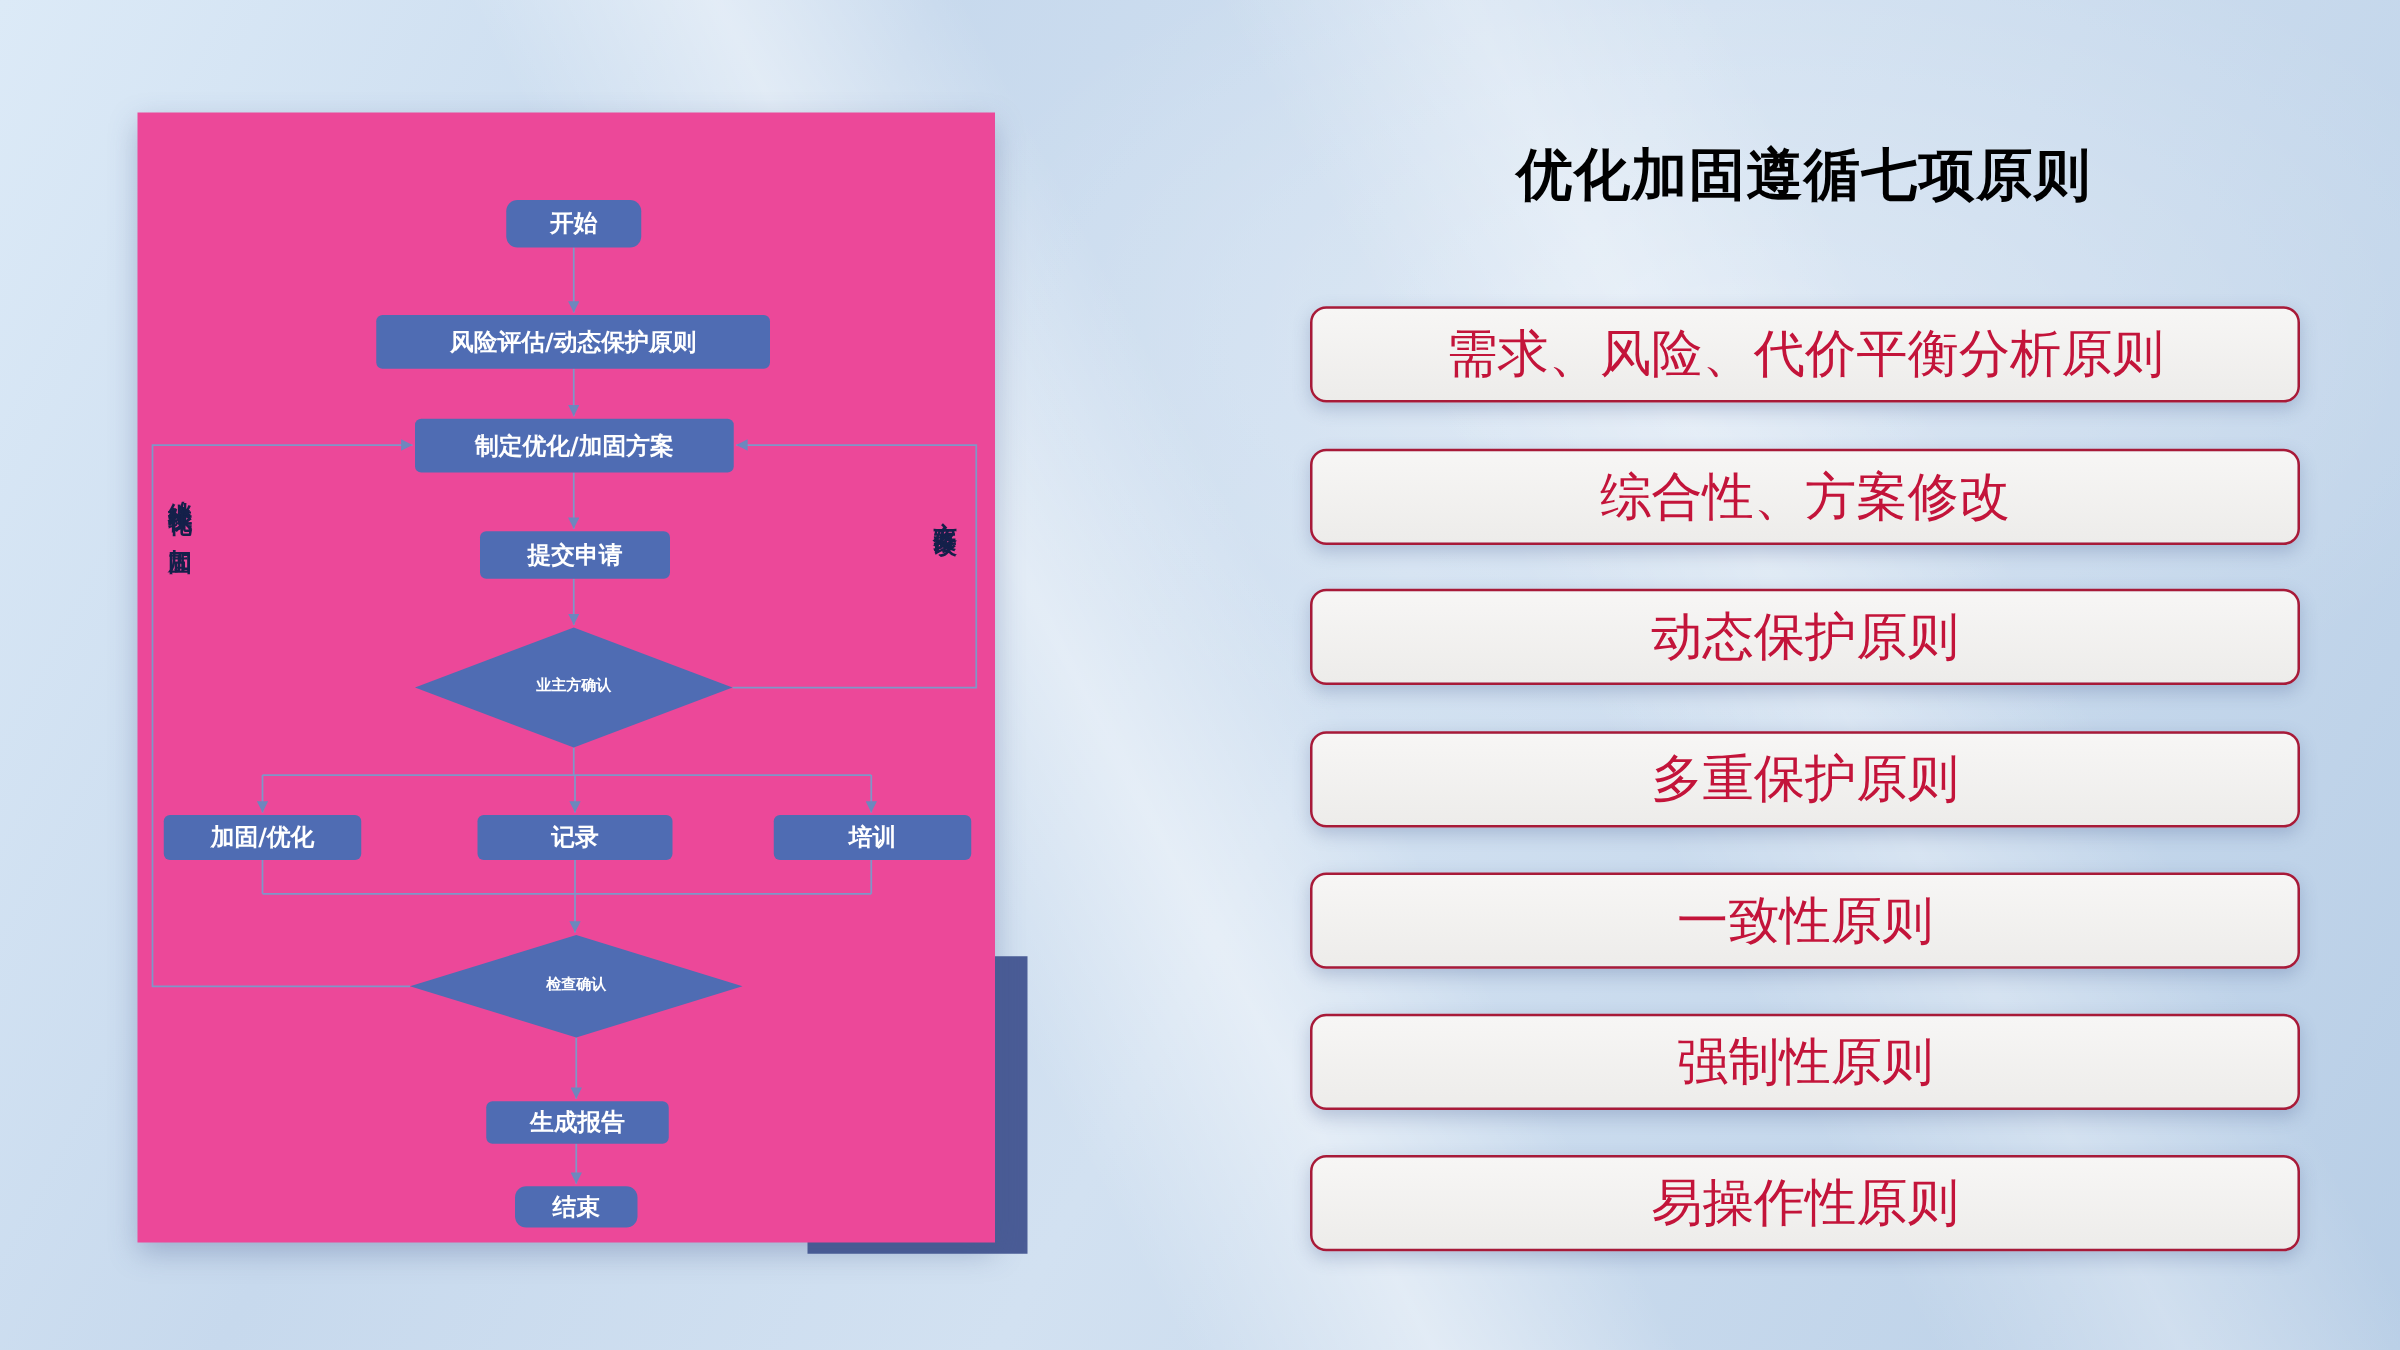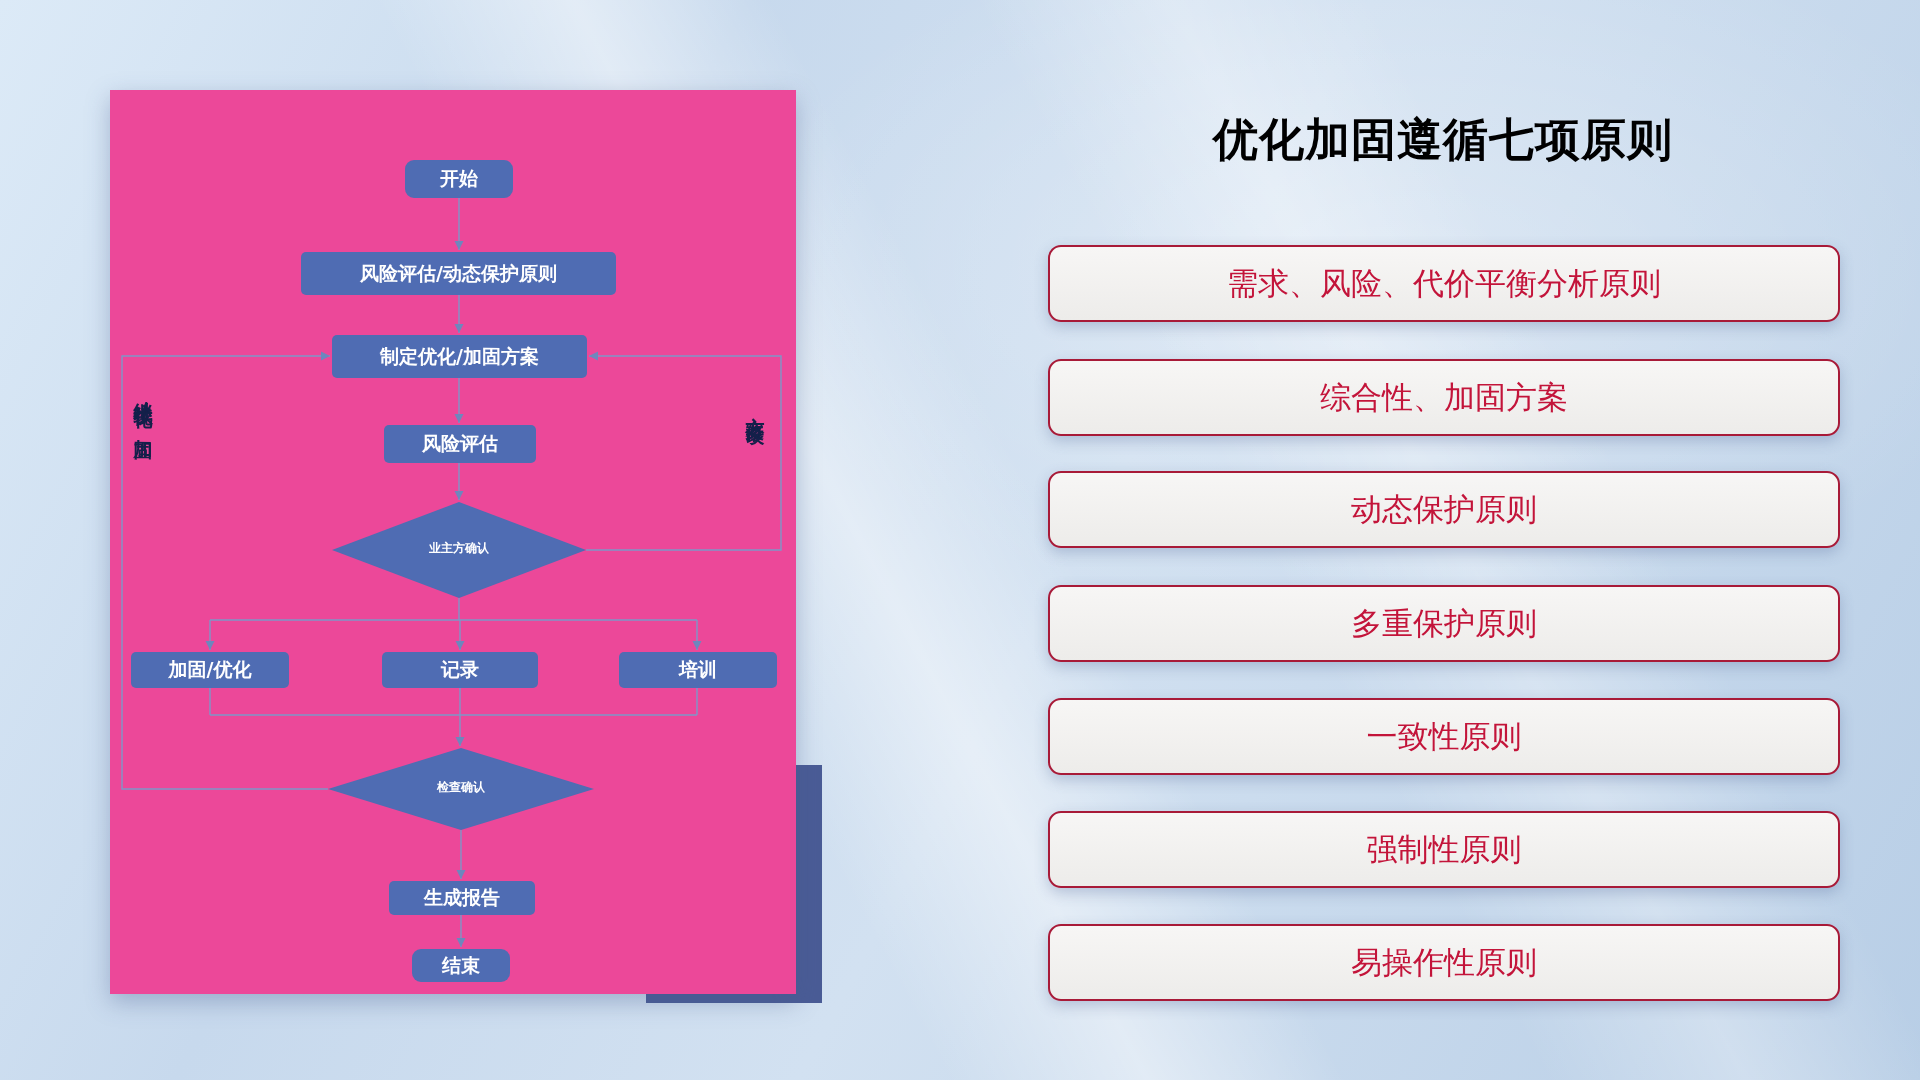--- a/index.html
+++ b/index.html
@@ -39,21 +39,21 @@
   }
   .principles-title{
     position:absolute;left:1048px;top:110px;width:790px;text-align:center;
     font-size:45px;font-weight:bold;color:#000000;letter-spacing:1px;
   }
   .principle{
     position:absolute;left:1048px;width:788px;height:73px;border-radius:13px;
     background:linear-gradient(180deg,#f7f6f5 0%,#edecea 100%);
     border:2px solid #a81a38;
     display:flex;align-items:center;justify-content:center;
-    font-size:31px;color:#c3143a;font-weight:500;
+    font-size:41px;color:#c3143a;font-weight:500;
     box-shadow:0 5px 14px rgba(80,100,150,0.30);
     white-space:nowrap;
     text-align:center;
   }
 </style>
 </head>
 <body>
 
 <div class="bg-streaks"></div>
 
@@ -89,21 +89,21 @@
     <polygon points="222,460 349,412 476,460 349,508" fill="#4f6cb3"></polygon>
     <polygon points="218,699 351,658 484,699 351,740" fill="#4f6cb3"></polygon>
   </svg>
 
   <div class="node terminal" style="left:295px;top:70px;width:108px;height:38px">开始</div>
 
   <div class="node" style="left:191px;top:162px;width:315px;height:43px">风险评估/动态保护原则</div>
 
   <div class="node" style="left:222px;top:245px;width:255px;height:43px">制定优化/加固方案</div>
 
-  <div class="node" style="left:274px;top:335px;width:152px;height:38px">风险评估</div>
+  <div class="node" style="left:274px;top:335px;width:152px;height:38px">提交申请</div>
 
   <div class="diamond-label" style="left:259px;top:450px;width:180px;">业主方确认</div>
 
   <div class="node" style="left:21px;top:562px;width:158px;height:36px">加固/优化</div>
 
   <div class="node" style="left:272px;top:562px;width:156px;height:36px">记录</div>
 
   <div class="node" style="left:509px;top:562px;width:158px;height:36px">培训</div>
 
   <div class="diamond-label" style="left:261px;top:689px;width:180px;">检查确认</div>
@@ -113,18 +113,18 @@
   <div class="node terminal" style="left:302px;top:859px;width:98px;height:33px">结束</div>
 
   <div class="loop-label" style="left:24px;top:296px;height:210px;">继续优化/加固</div>
 
   <div class="loop-label" style="left:636px;top:312px;height:130px;">方案修改</div>
 </div>
 
 <div class="principles-title">优化加固遵循七项原则</div>
 
 <div class="principle" style="top:245px">需求、风险、代价平衡分析原则</div>
-<div class="principle" style="top:359px">综合性、加固方案</div>
+<div class="principle" style="top:359px">综合性、方案修改</div>
 <div class="principle" style="top:471px">动态保护原则</div>
 <div class="principle" style="top:585px">多重保护原则</div>
 <div class="principle" style="top:698px">一致性原则</div>
 <div class="principle" style="top:811px">强制性原则</div>
 <div class="principle" style="top:924px">易操作性原则</div>
 
 </body></html>

